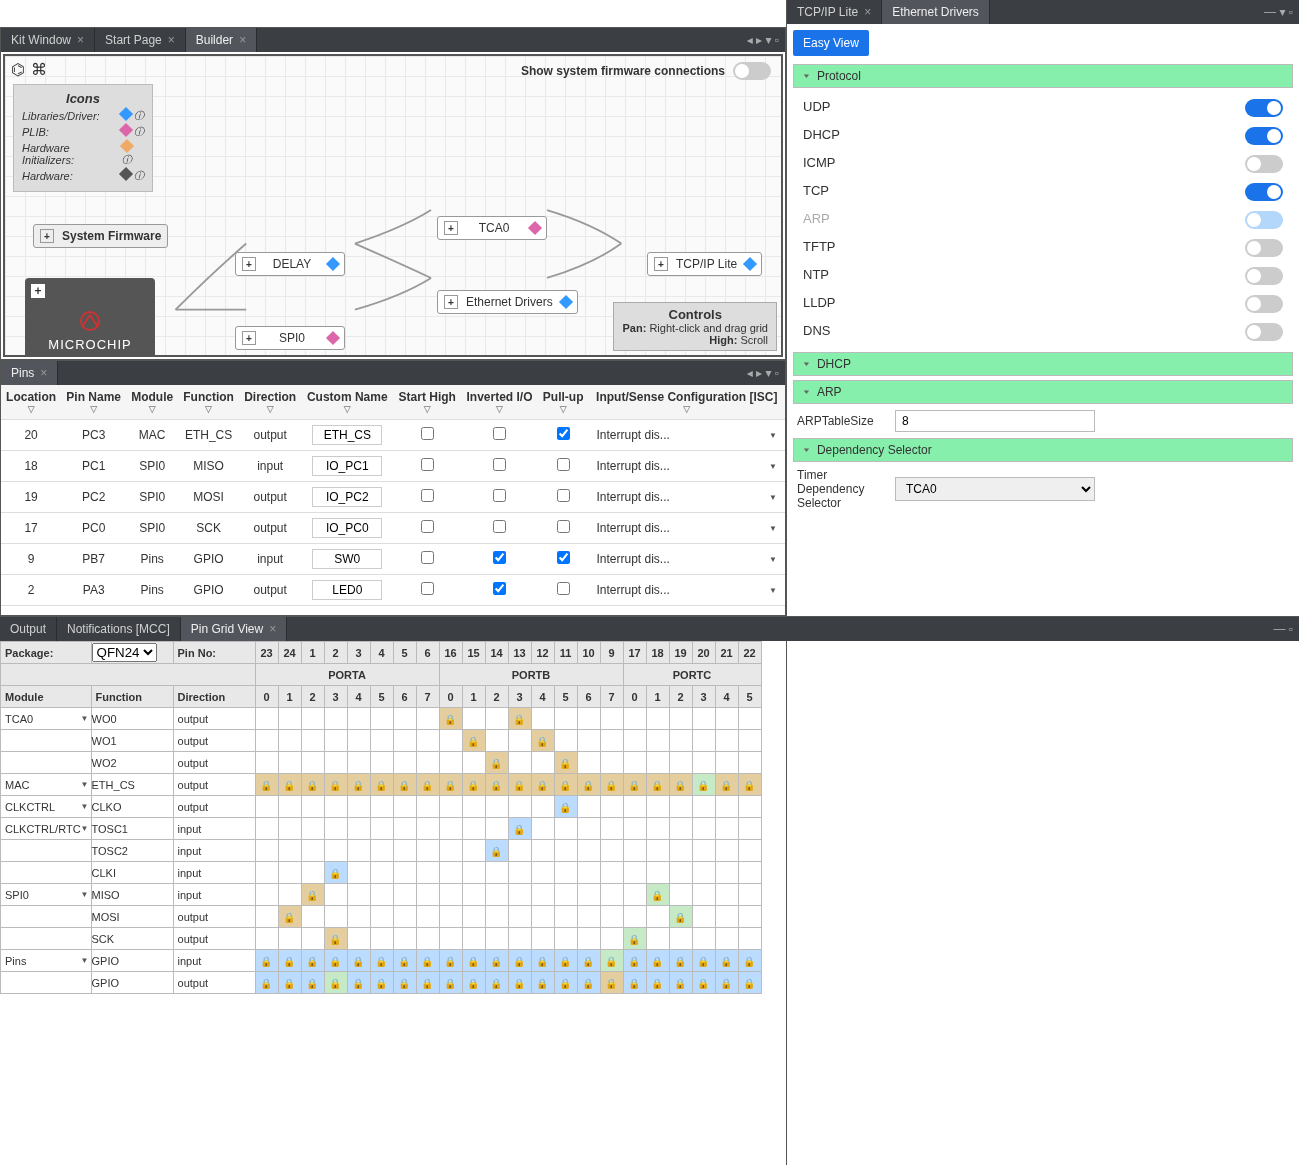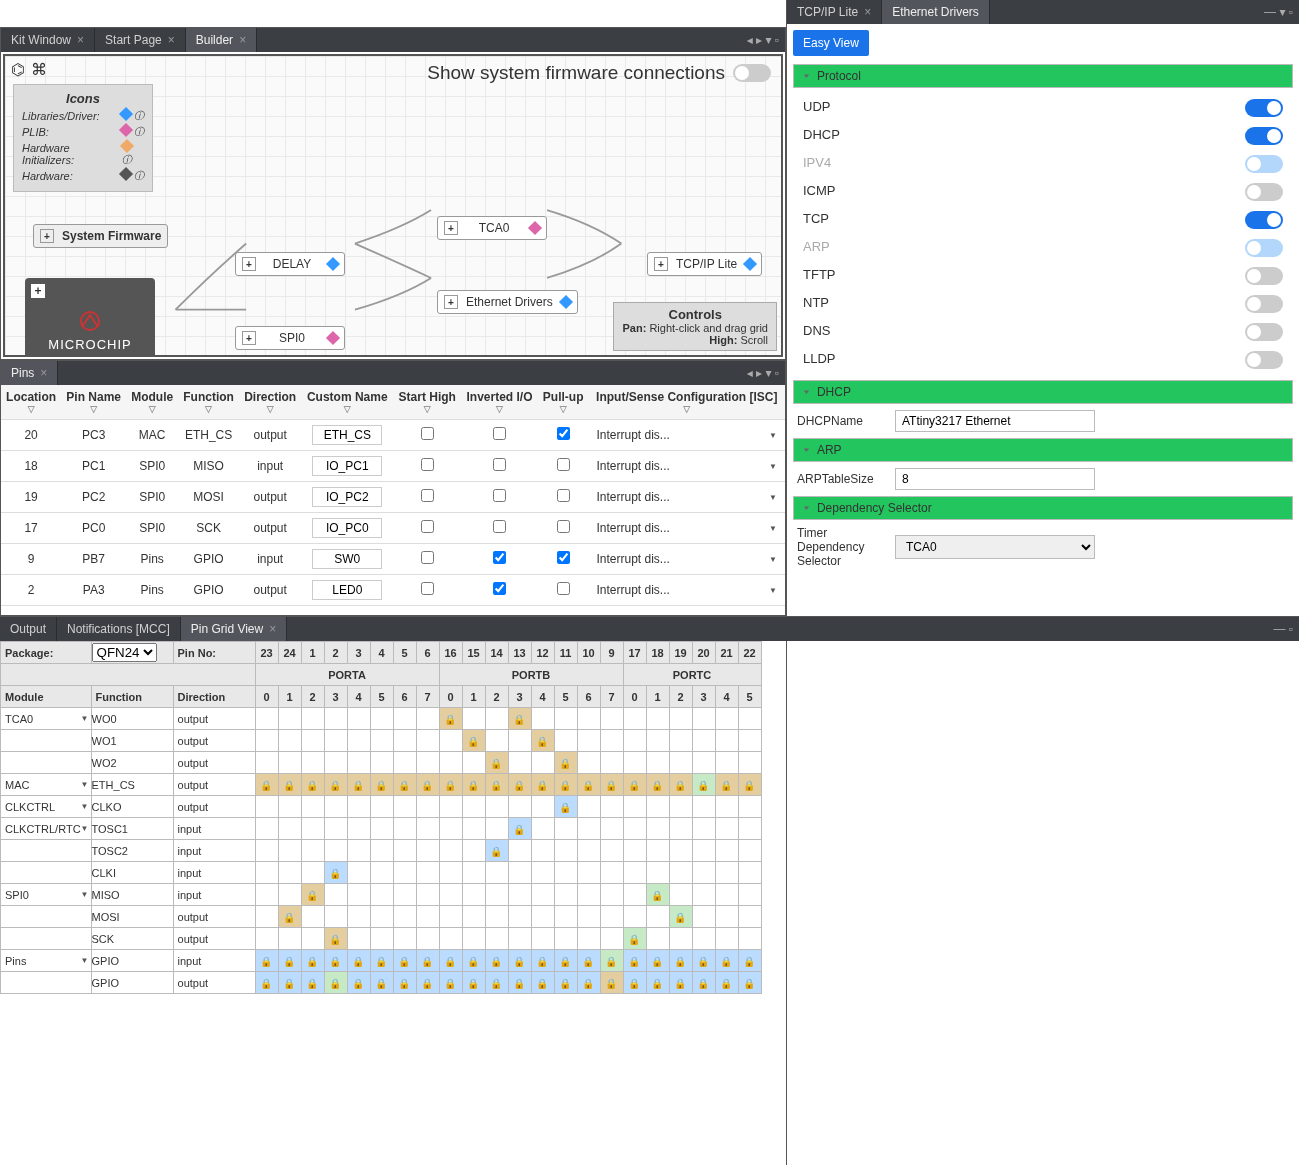--- a/index.html
+++ b/index.html
@@ -9,21 +9,21 @@
 .tab { padding: 4px 10px; display: flex; align-items: center; gap: 6px; border-right: 1px solid #2a2d30; cursor: pointer; }
 .tab.active { background: #52565c; color: #eee; }
 .tab .x { color: #999; font-size: 12px; }
 .winctl { margin-left: auto; display: flex; align-items: center; gap: 6px; padding-right: 6px; color: #aaa; }
 
 
 .builder { grid-column: 1; grid-row: 1; display: flex; flex-direction: column; border: 1px solid #555; margin-top: 27px; }
 .canvas-wrap { flex: 1; position: relative; border: 2px solid #555; margin: 2px; background: #fafafa; background-image: linear-gradient(#e9e9e9 1px, transparent 1px), linear-gradient(90deg, #e9e9e9 1px, transparent 1px); background-size: 20px 20px; overflow: hidden; }
 .canvas-toolbar { position: absolute; top: 4px; left: 6px; display: flex; gap: 6px; }
 .canvas-toolbar span { font-size: 16px; cursor: pointer; }
-.canvas-head { position: absolute; top: 6px; right: 10px; display: flex; align-items: center; gap: 8px; font-size: 19px; }
+.canvas-head { position: absolute; top: 6px; right: 10px; display: flex; align-items: center; gap: 8px; font-size: 12px; font-weight: bold; }
 .toggle { width: 38px; height: 18px; background: #ccc; border-radius: 9px; position: relative; }
 .toggle::after { content: ""; position: absolute; width: 14px; height: 14px; background: #fff; border-radius: 50%; top: 2px; left: 2px; }
 .toggle.on::after { left: 22px; }
 .toggle.on { background: #1a73e8; }
 .toggle.partial { background: #b3d6fb; }
 .icons-panel { position: absolute; top: 28px; left: 8px; background: #ddd; border: 1px solid #bbb; padding: 6px 8px; font-size: 11px; width: 140px; font-style: italic; }
 .icons-panel h5 { text-align: center; font-weight: bold; font-size: 13px; margin-bottom: 3px; }
 .icons-panel .row { display: flex; justify-content: space-between; align-items: center; margin: 2px 0; }
 .diamond { display:inline-block; width:10px; height:10px; transform: rotate(45deg); }
 .d-blue{background:#39f;} .d-pink{background:#d6a;} .d-orange{background:#ea6;} .d-grey{background:#555;}
@@ -33,21 +33,21 @@
 .chip { position: absolute; background: #555; color: #fff; width: 130px; height: 120px; top: 222px; left: 20px; display: flex; flex-direction: column; align-items: center; justify-content: center; border-radius: 4px; }
 .chip .plus { position: absolute; top: 6px; left: 6px; background: #fff; color: #333; width: 14px; height: 14px; display: flex; align-items: center; justify-content: center; font-weight: bold; }
 .chip svg{margin-bottom:4px;}
 .controls-box { position: absolute; bottom: 4px; right: 4px; background: #ddd; border: 1px solid #aaa; padding: 4px 8px; font-size: 11px; text-align: right; }
 .controls-box .t { font-weight: bold; text-align: center; font-size: 13px; }
 svg.wires { position: absolute; top: 0; left: 0; width: 100%; height: 100%; pointer-events: none; }
 
 
 .config { grid-column: 2; grid-row: 1 / 4; display: flex; flex-direction: column; border-left: 1px solid #555; }
 .easy { background: #1a73e8; color: #fff; padding: 6px 10px; margin: 6px; border-radius: 2px; width: fit-content; }
-.section-head { background: #22c55e; border: 1px solid #bbb; margin: 2px 6px; padding: 4px 8px; display: flex; align-items: center; gap: 6px; font-weight: 500; cursor: pointer; }
+.section-head { background: #86efac; border: 1px solid #bbb; margin: 2px 6px; padding: 4px 8px; display: flex; align-items: center; gap: 6px; font-weight: 500; cursor: pointer; }
 .section-head::before { content: "▼"; font-size: 9px; color: #666; transform: scaleY(0.7);}
 .proto-list { padding: 4px 10px; }
 .proto-row { display: flex; justify-content: space-between; align-items: flex-start; padding: 5px 6px; font-size: 13px; }
 .form-row { display: grid; grid-template-columns: 90px 1fr; align-items: center; gap: 8px; padding: 4px 10px; font-size: 12px; }
 .form-row input, .form-row select { border: 1px solid #bbb; padding: 3px 6px; font-size: 12px; width: 200px; }
 
 
 .pins { grid-column: 1; grid-row: 2; display: flex; flex-direction: column; border: 1px solid #555; }
 .pins table { width: 100%; border-collapse: collapse; font-size: 12px; }
 .pins th, .pins td { border-bottom: 1px solid #ddd; padding: 5px 4px; text-align: center; }
@@ -311,58 +311,50 @@
     <div class="proto-list" id="proto-list">
         <div class="proto-row">
           <span>UDP</span>
           <div class="toggle on"></div>
         </div>
         <div class="proto-row">
           <span>DHCP</span>
           <div class="toggle on"></div>
         </div>
         <div class="proto-row">
-          <span style="color:#aaa">IPV4</span>
-          <div class="toggle partial"></div>
-        </div>
-        <div class="proto-row">
           <span>ICMP</span>
           <div class="toggle off"></div>
         </div>
         <div class="proto-row">
           <span>TCP</span>
           <div class="toggle on"></div>
         </div>
         <div class="proto-row">
           <span style="color:#aaa">ARP</span>
           <div class="toggle partial"></div>
         </div>
         <div class="proto-row">
           <span>TFTP</span>
           <div class="toggle off"></div>
         </div>
         <div class="proto-row">
           <span>NTP</span>
           <div class="toggle off"></div>
         </div>
         <div class="proto-row">
+          <span>LLDP</span>
+          <div class="toggle off"></div>
+        </div>
+        <div class="proto-row">
           <span>DNS</span>
           <div class="toggle off"></div>
         </div>
-        <div class="proto-row">
-          <span>LLDP</span>
-          <div class="toggle off"></div>
-        </div>
       </div>
     <div class="section-head">
         <span>DHCP</span>
-      </div>
-    <div class="form-row">
-        <span>DHCPName</span>
-        <input type="text" value="ATtiny3217 Ethernet" style="">
       </div>
     <div class="section-head">
         <span>ARP</span>
       </div>
     <div class="form-row">
         <span>ARPTableSize</span>
         <input type="text" value="8" style="">
       </div>
     <div class="section-head">
         <span>Dependency Selector</span>

